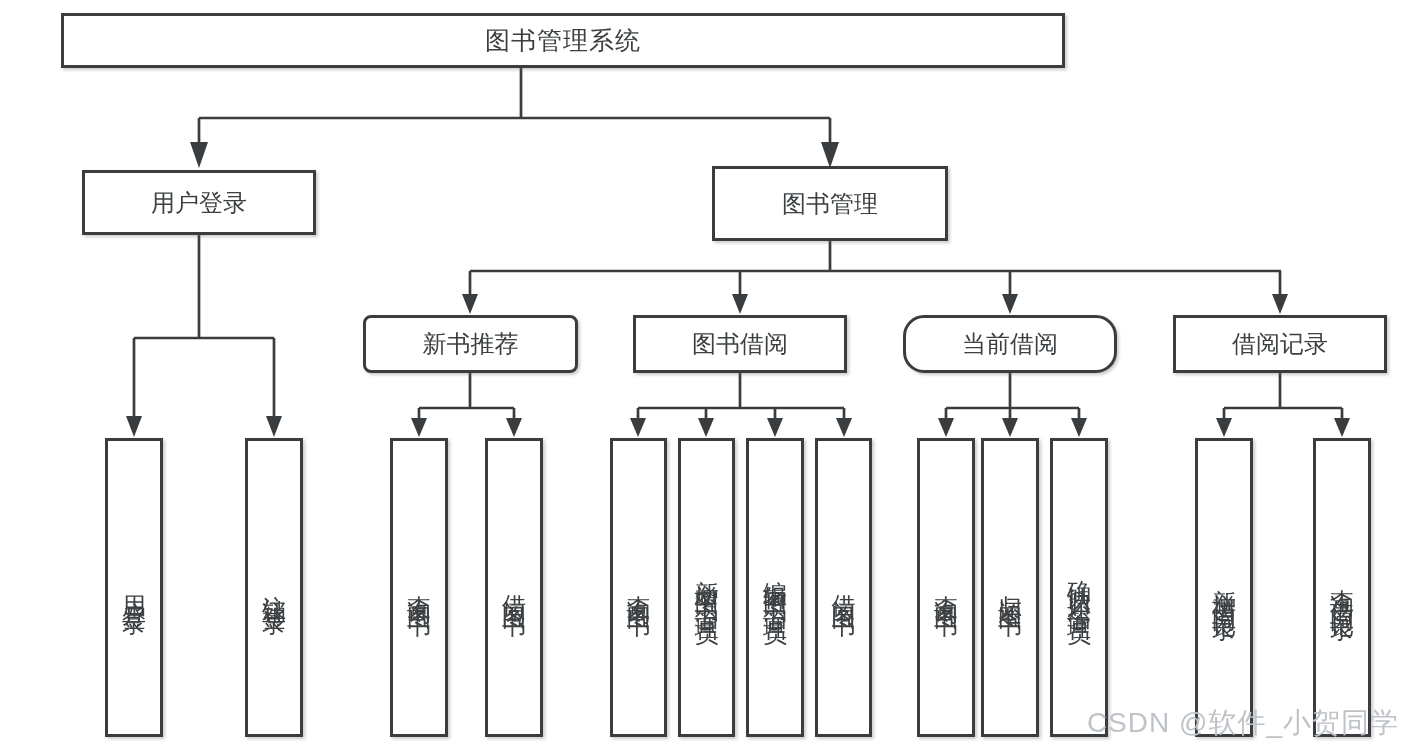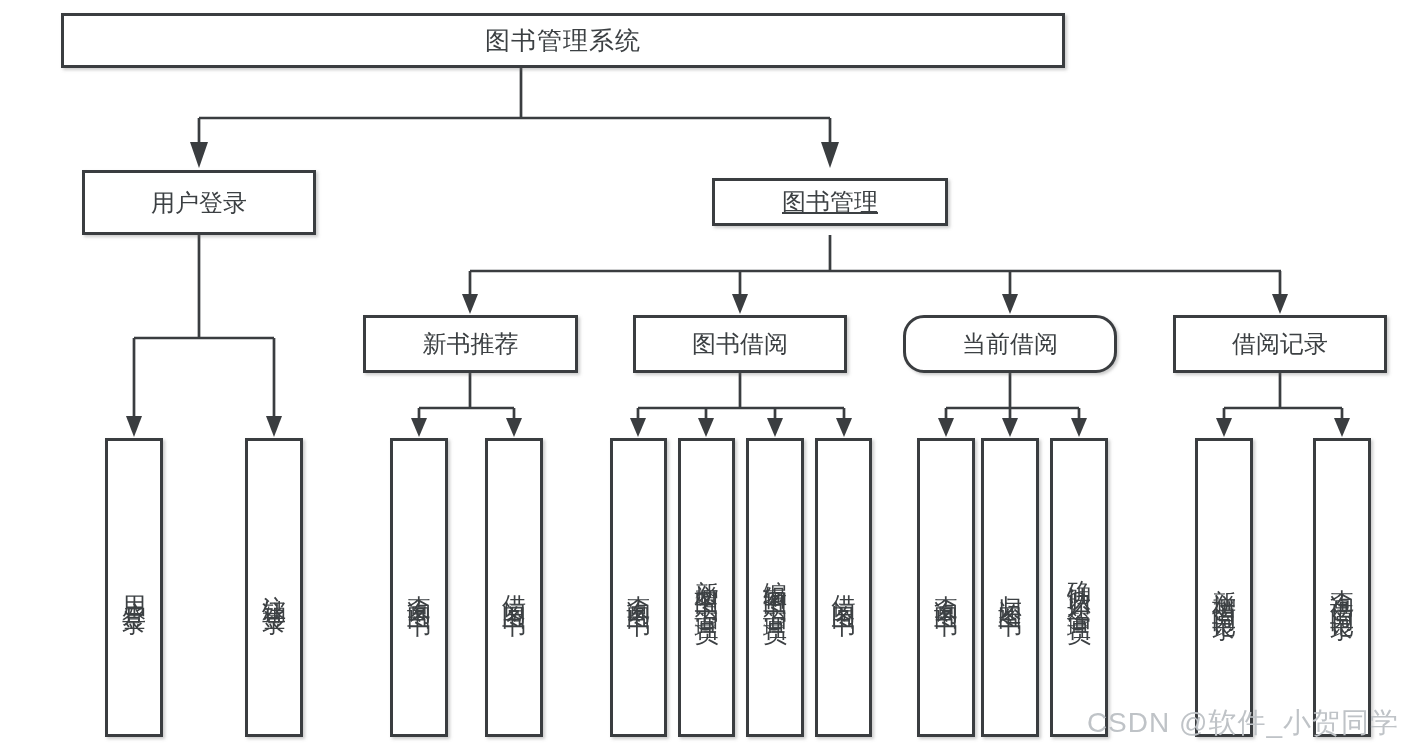--- a/index.html
+++ b/index.html
@@ -106,25 +106,25 @@
     </g>
   </svg>
 
   <div class="box title" style="left:20px; top:13px; width:1004px; height:55px;">
     <span>图书管理系统</span>
   </div>
 
   <div class="box" style="left:82px; top:170px; width:234px; height:65px;">
     <span>用户登录</span>
   </div>
-  <div class="box" style="left:712px; top:178px; width:236px; height:48px;text-decoration:underline;">
+  <div class="box" style="left:712px; top:166px; width:236px; height:75px;">
     <span>图书管理</span>
   </div>
 
-  <div class="box" style="left:363px; top:315px; width:215px; height:58px;">
+  <div class="box" style="left:363px; top:315px; width:215px; height:58px;border-radius:8px;">
     <span>新书推荐</span>
   </div>
   <div class="box" style="left:633px; top:315px; width:214px; height:58px;">
     <span>图书借阅</span>
   </div>
   <div class="box" style="left:903px; top:315px; width:214px; height:58px;border-radius:21px;">
     <span>当前借阅</span>
   </div>
   <div class="box" style="left:1173px; top:315px; width:214px; height:58px;">
     <span>借阅记录</span>

